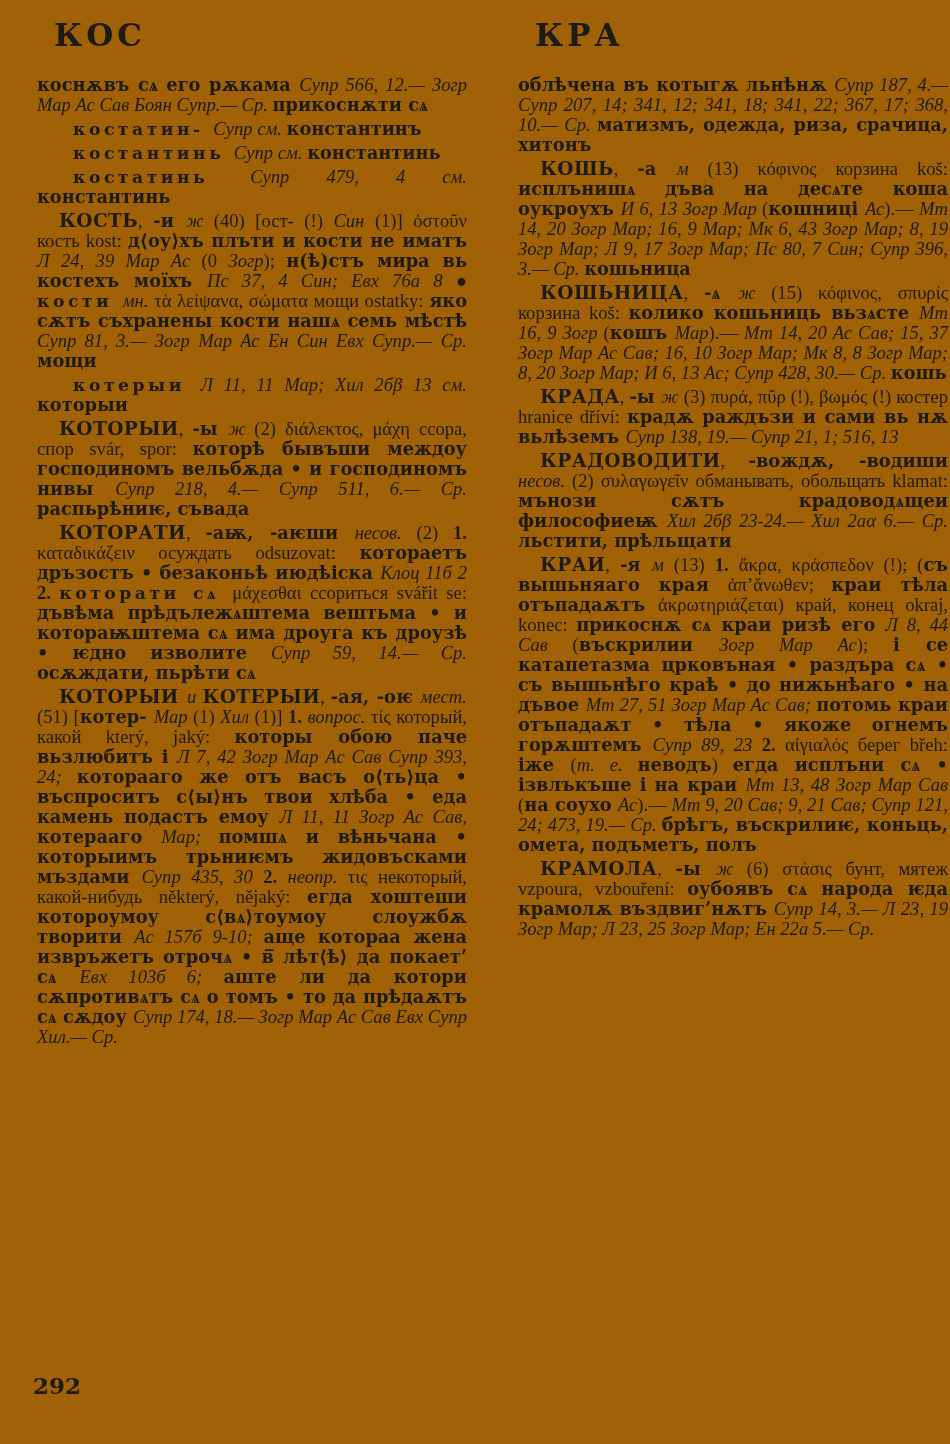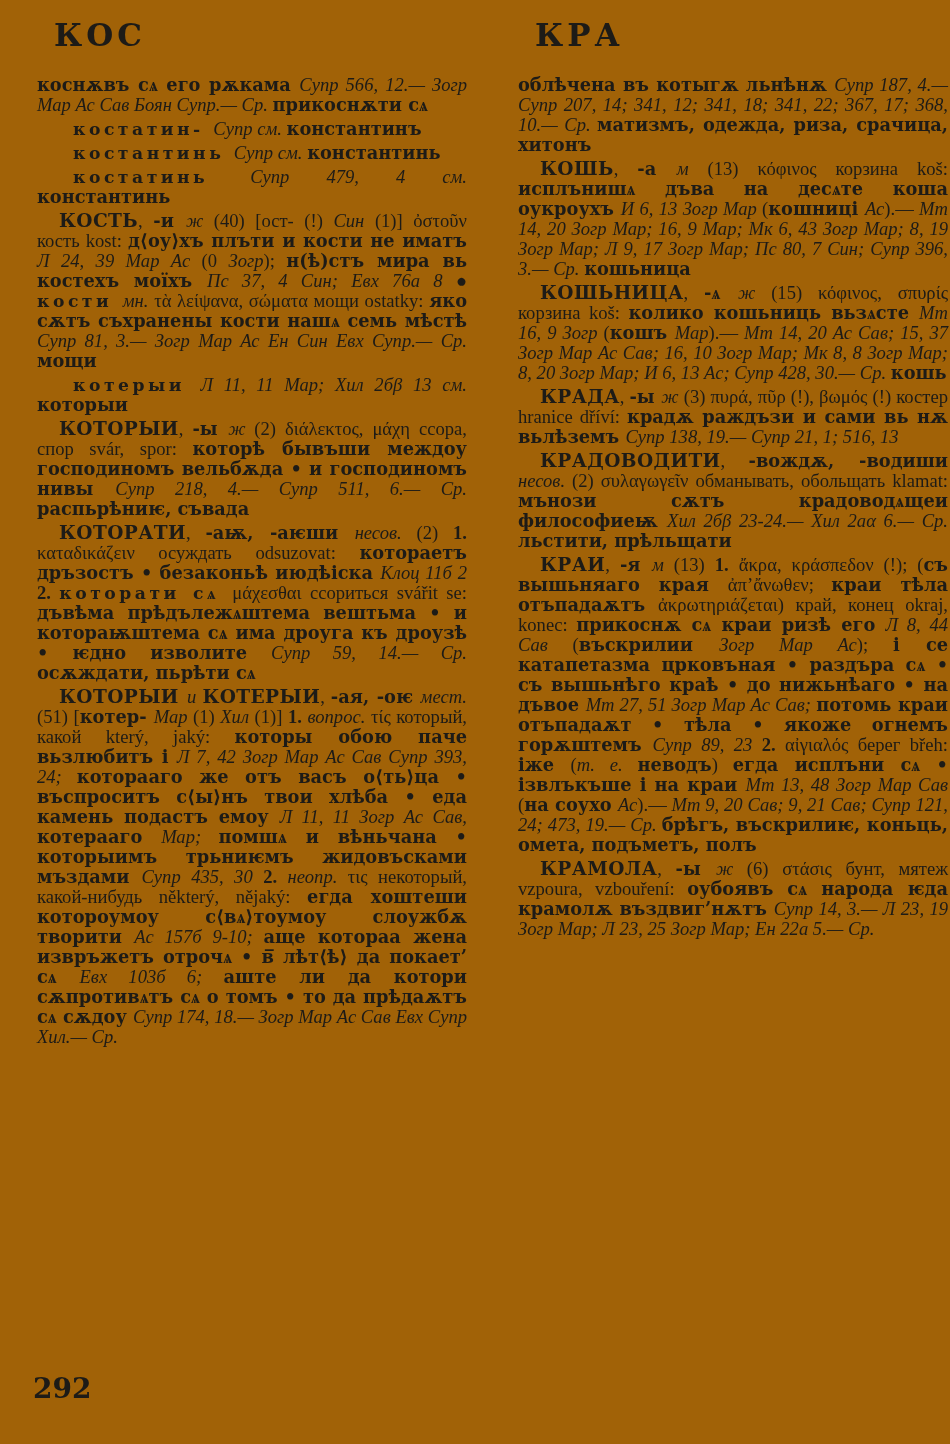--- a/index.html
+++ b/index.html
@@ -23,21 +23,21 @@
   p.entry { text-indent:22px; }
   p.cont  { text-indent:0; }
   p.ref   { text-indent:36px; }
   .hw  { font-weight:700; font-family:"DejaVu Serif",serif; letter-spacing:0.4px; }
   .ocs { font-weight:700; font-family:"DejaVu Serif",serif; font-size:17.8px; }
   .it  { font-style:italic; }
   .b   { font-weight:700; }
   .sp  { font-weight:700; font-family:"DejaVu Serif",serif; font-size:17.2px; letter-spacing:3.5px; }
   .pagenum {
     position:absolute; left:33px; top:1372px;
-    font-family:"DejaVu Serif",serif; font-weight:700; font-size:28px;
+    font-family:"DejaVu Serif",serif; font-weight:700; font-size:23px;
   }
 </style>
 </head>
 <body>
 
 <div class="page">
   <div class="col col-left">
     <div class="colhead">КОС</div>
     <div class="paras">
         <p class="cont"><span class="ocs">коснѫвъ сѧ его рѫкама </span><span class="it">Супр 566, 12.— Зогр Мар Ас Сав Боян Супр.— Ср. </span><span class="ocs">прикоснѫти сѧ</span></p>

